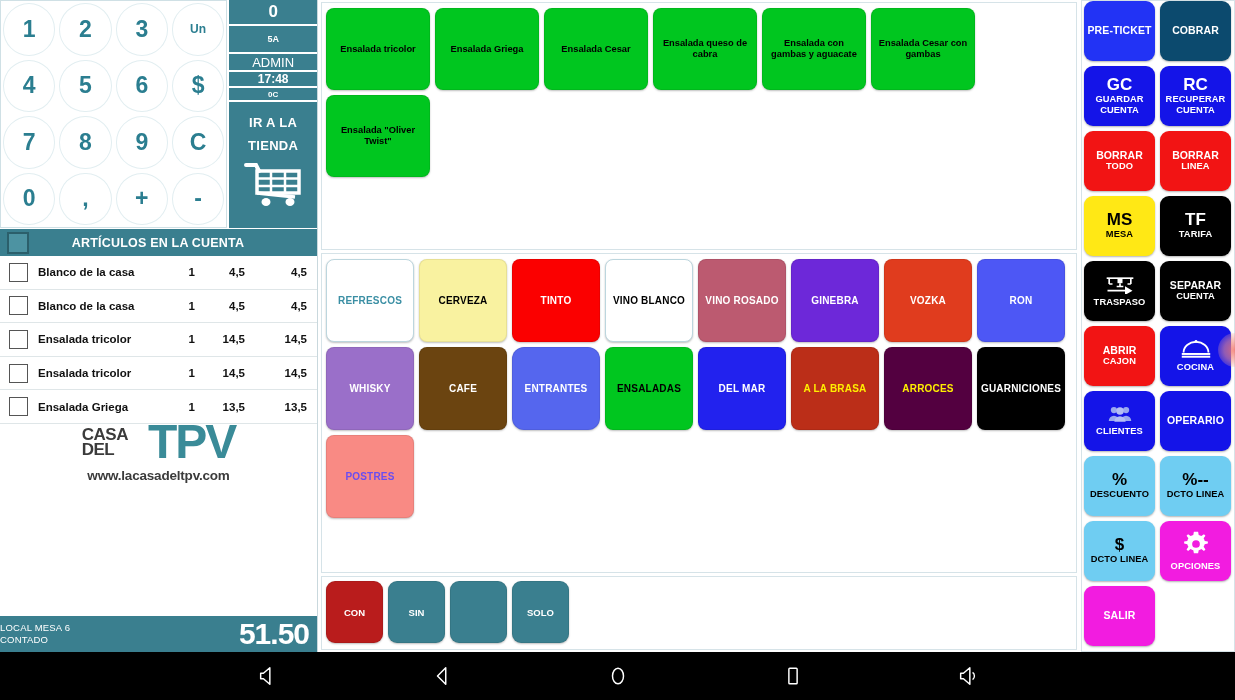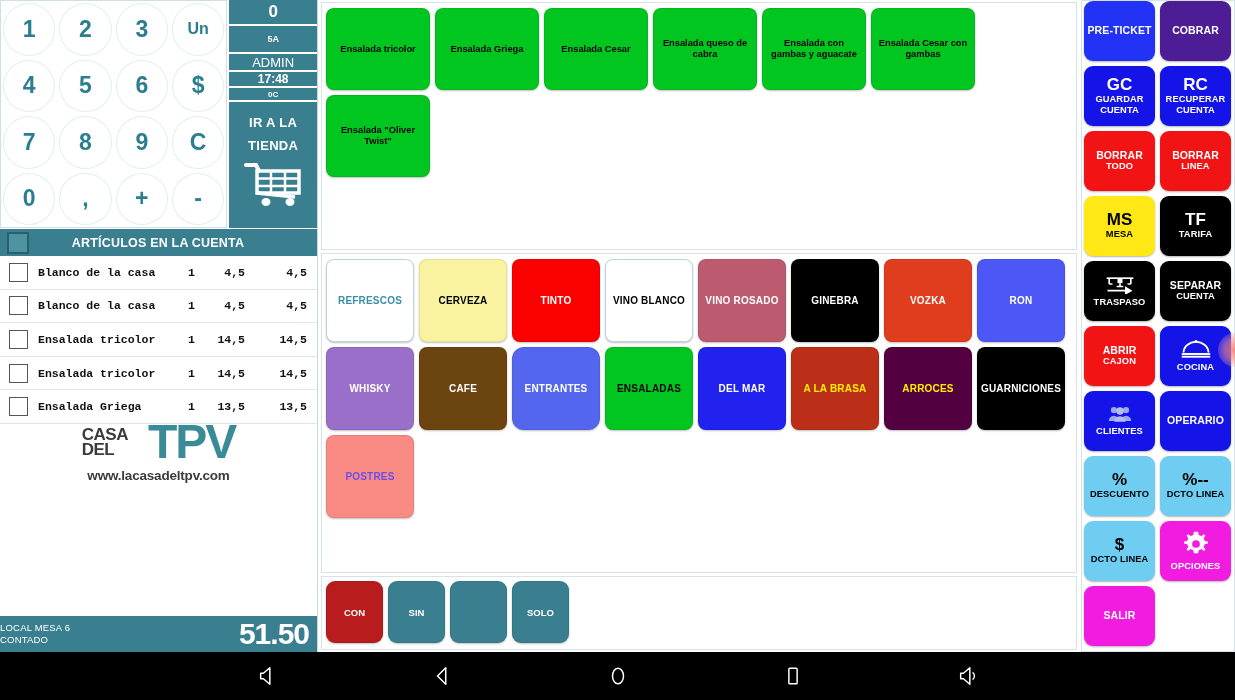--- a/index.html
+++ b/index.html
@@ -34,21 +34,21 @@
     border-radius: 50%;
     border: 1px solid #e2eef1;
     margin: 2px;
     color: #2b7e90;
     font-weight: bold;
     font-size: 23px;
     background: #fff;
     cursor: pointer;
     user-select: none;
   }
-  .key.small { font-size: 16px; }
+  .key.small { font-size: 12px; }
 
   
   .status-panel {
     width: 90px; height: 228px;
     background: #3a7f8f;
     display: flex; flex-direction: column;
     color: #fff;
     border-left: 2px solid #ffffff;
   }
   .st-row {
@@ -293,21 +293,21 @@
       <div class="watermark">
         <div class="wm-logo">
           <div>
             <div class="wm-casa">CASA</div>
             <div class="wm-casa">DEL</div>
           </div>
           <div class="wm-tpv">TPV</div>
         </div>
         <div class="wm-url">www.lacasadeltpv.com</div>
       </div>
-      <div id="items-list" style="position:relative;z-index:2;font-family:Liberation Mono, monospace;">
+      <div id="items-list" style="position:relative;z-index:2;">
           <div class="item-row">
             <div class="chk"></div>
             <div class="nm">Blanco de la casa</div>
             <div class="qt">1</div>
             <div class="pr">4,5</div>
             <div class="tt">4,5</div>
           </div>
           <div class="item-row">
             <div class="chk"></div>
             <div class="nm">Blanco de la casa</div>
@@ -357,21 +357,21 @@
         <div class="btn prod-btn" style="background: rgb(0, 198, 31); color: rgb(0, 0, 0);">Ensalada con gambas y aguacate</div>
         <div class="btn prod-btn" style="background: rgb(0, 198, 31); color: rgb(0, 0, 0);">Ensalada Cesar con gambas</div>
         <div class="btn prod-btn" style="background: rgb(0, 198, 31); color: rgb(0, 0, 0);">Ensalada "Oliver Twist"</div>
       </div>
     <div class="panel categories-panel" id="categories-panel">
         <div class="btn cat-btn" style="background: rgb(255, 255, 255); color: rgb(59, 143, 164); border: 1px solid rgb(188, 214, 222);">REFRESCOS</div>
         <div class="btn cat-btn" style="background: rgb(249, 242, 160); color: rgb(0, 0, 0);">CERVEZA</div>
         <div class="btn cat-btn" style="background: rgb(251, 0, 0); color: rgb(255, 255, 255);">TINTO</div>
         <div class="btn cat-btn" style="background: rgb(255, 255, 255); color: rgb(0, 0, 0); border: 1px solid rgb(188, 214, 222);">VINO BLANCO</div>
         <div class="btn cat-btn" style="background: rgb(188, 90, 112); color: rgb(255, 255, 255);">VINO ROSADO</div>
-        <div class="btn cat-btn" style="background: #000000; color: rgb(255, 255, 255);">GINEBRA</div>
+        <div class="btn cat-btn" style="background: #6d28d9; color: rgb(255, 255, 255);">GINEBRA</div>
         <div class="btn cat-btn" style="background: rgb(224, 60, 30); color: rgb(255, 255, 255);">VOZKA</div>
         <div class="btn cat-btn" style="background: rgb(77, 87, 245); color: rgb(255, 255, 255);">RON</div>
         <div class="btn cat-btn" style="background: rgb(154, 111, 201); color: rgb(255, 255, 255);">WHISKY</div>
         <div class="btn cat-btn" style="background: rgb(107, 68, 16); color: rgb(255, 255, 255);">CAFE</div>
         <div class="btn cat-btn" style="background: rgb(85, 102, 238); color: rgb(255, 255, 255); border-radius: 12px;">ENTRANTES</div>
         <div class="btn cat-btn" style="background: rgb(0, 198, 31); color: rgb(0, 0, 0);">ENSALADAS</div>
         <div class="btn cat-btn" style="background: rgb(34, 34, 238); color: rgb(255, 255, 255);">DEL MAR</div>
         <div class="btn cat-btn" style="background: rgb(187, 46, 24); color: rgb(255, 238, 0);">A LA BRASA</div>
         <div class="btn cat-btn" style="background: rgb(83, 0, 64); color: rgb(255, 238, 0);">ARROCES</div>
         <div class="btn cat-btn" style="background: rgb(0, 0, 0); color: rgb(255, 255, 255);">GUARNICIONES</div>
@@ -382,21 +382,21 @@
         <div class="btn mod-btn" style="background: rgb(58, 127, 143);">SIN</div>
         <div class="btn mod-btn" style="background: rgb(58, 127, 143);"></div>
         <div class="btn mod-btn" style="background: rgb(58, 127, 143);">SOLO</div>
       </div>
   </div>
 
   <div class="right-col" id="sidebar">
       <div class="side-btn" style="background: rgb(34, 51, 245); color: rgb(255, 255, 255);">
         <span class="sm2">PRE-TICKET</span>
       </div>
-      <div class="side-btn" style="background: #4c1d95; color: rgb(255, 255, 255);">
+      <div class="side-btn" style="background: #0c4a6e; color: rgb(255, 255, 255);">
         <span class="sm2">COBRAR</span>
       </div>
       <div class="side-btn" style="background: rgb(20, 20, 232); color: rgb(255, 255, 255);">
         <span class="big">GC</span>
         <span class="sm">GUARDAR</span>
         <span class="sm">CUENTA</span>
       </div>
       <div class="side-btn" style="background: rgb(20, 20, 232); color: rgb(255, 255, 255);">
         <span class="big">RC</span>
         <span class="sm">RECUPERAR</span>

